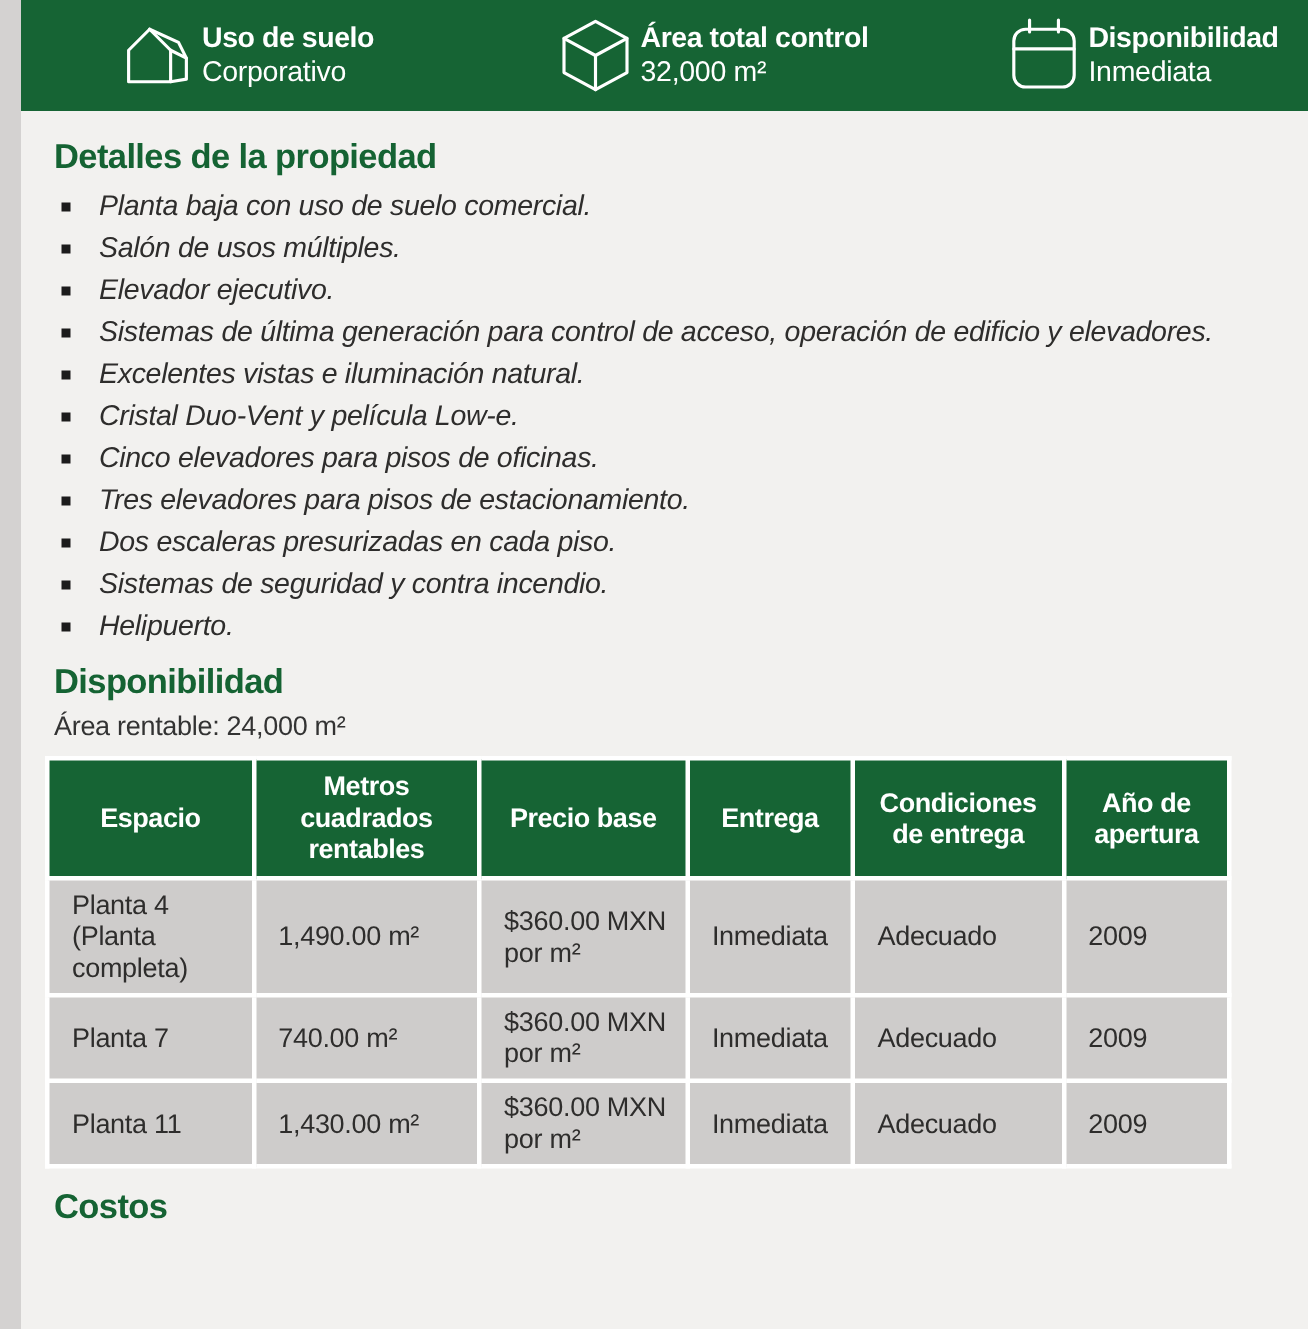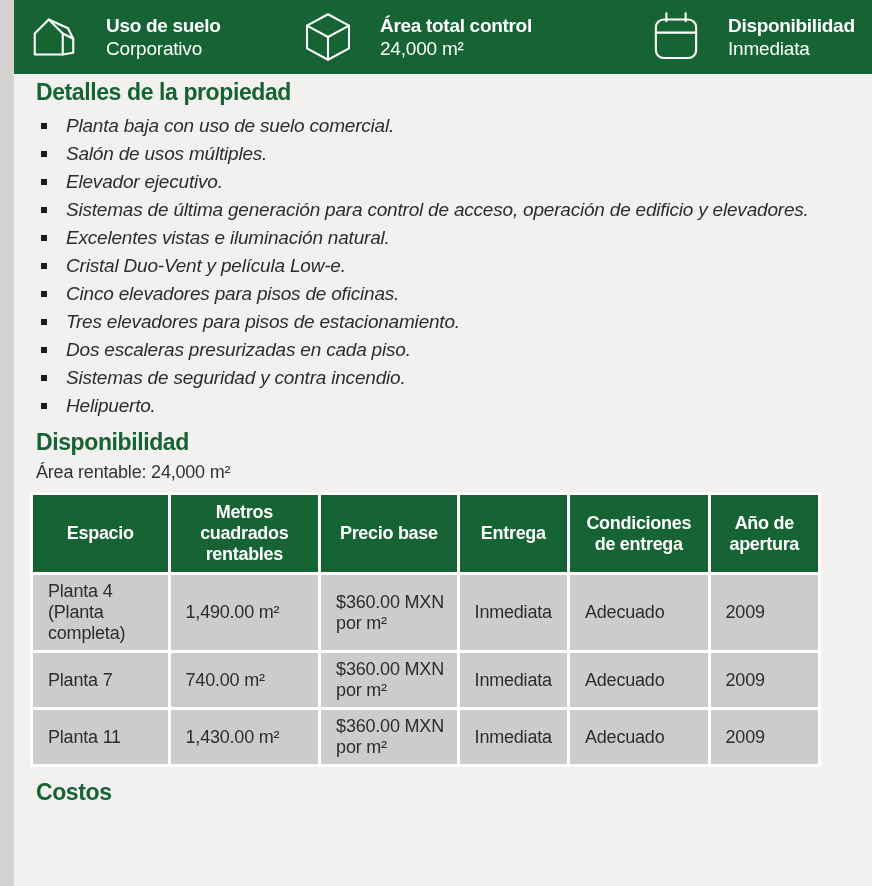--- a/index.html
+++ b/index.html
@@ -25,41 +25,41 @@
   }
   .page{margin-left:14px;width:858px;}
 
   
   .banner{
     background:var(--brand_green,#166434);
     height:74px;
     display:flex;align-items:center;
     padding-left:12px;
   }
-  .banner-item{display:flex;align-items:center;gap:24px;}
+  .banner-item{display:flex;align-items:center;gap:2px;justify-content:center;}
   .banner-item.b1{width:274px;}
   .banner-item.b2{width:348px;}
   .banner-item.b3{flex:1;}
   .banner-icon{width:56px;height:56px;flex:0 0 auto;display:block;}
   .banner-icon svg{display:block;width:100%;height:100%;}
   .banner-title{
     color:#fff;font-weight:bold;font-size:19px;line-height:23px;letter-spacing:-0.3px;
   }
   .banner-value{
     color:#ffffff;font-size:19px;line-height:23px;
   }
 
   
   section{padding-left:22px;padding-right:20px;}
   h2{
     color:var(--heading_green,#156333);
     font-size:23px;line-height:26px;letter-spacing:-0.4px;
     font-weight:bold;
   }
-  .details h2{margin-top:5px;margin-bottom:7px;}
+  .details h2{margin-top:17px;margin-bottom:7px;}
   .bullet-list{list-style:none;font-style:italic;}
   .bullet-list li{
     position:relative;
     padding-left:30px;
     font-size:19px;line-height:28px;
     color:var(--text_dark,#2e2d2c);
   }
   .bullet-list li::before{
     content:"";
     position:absolute;left:5px;top:11px;
@@ -119,21 +119,21 @@
     <div class="banner-item b2">
       <span class="banner-icon">
         <svg viewBox="0 0 64 64" fill="none" stroke="#ffffff" stroke-width="2.4" stroke-linejoin="round" stroke-linecap="round">
           <path d="M32 6 L56 19 L56 45 L32 58 L8 45 L8 19 Z"></path>
           <path d="M8 19 L32 32 L56 19"></path>
           <path d="M32 32 L32 58"></path>
         </svg>
       </span>
       <span class="banner-text">
         <div class="banner-title">Área total control</div>
-        <div class="banner-value">24,000 m²</div>
+        <div class="banner-value">32,000 m²</div>
       </span>
     </div>
 
     <div class="banner-item b3">
       <span class="banner-icon">
         <svg viewBox="0 0 64 64" fill="none" stroke="#ffffff" stroke-width="2.4" stroke-linejoin="round" stroke-linecap="round">
           <rect x="9" y="12" width="46" height="44" rx="9"></rect>
           <path d="M9 27 L55 27"></path>
           <path d="M21 5 L21 14"></path>
           <path d="M43 5 L43 14"></path>

